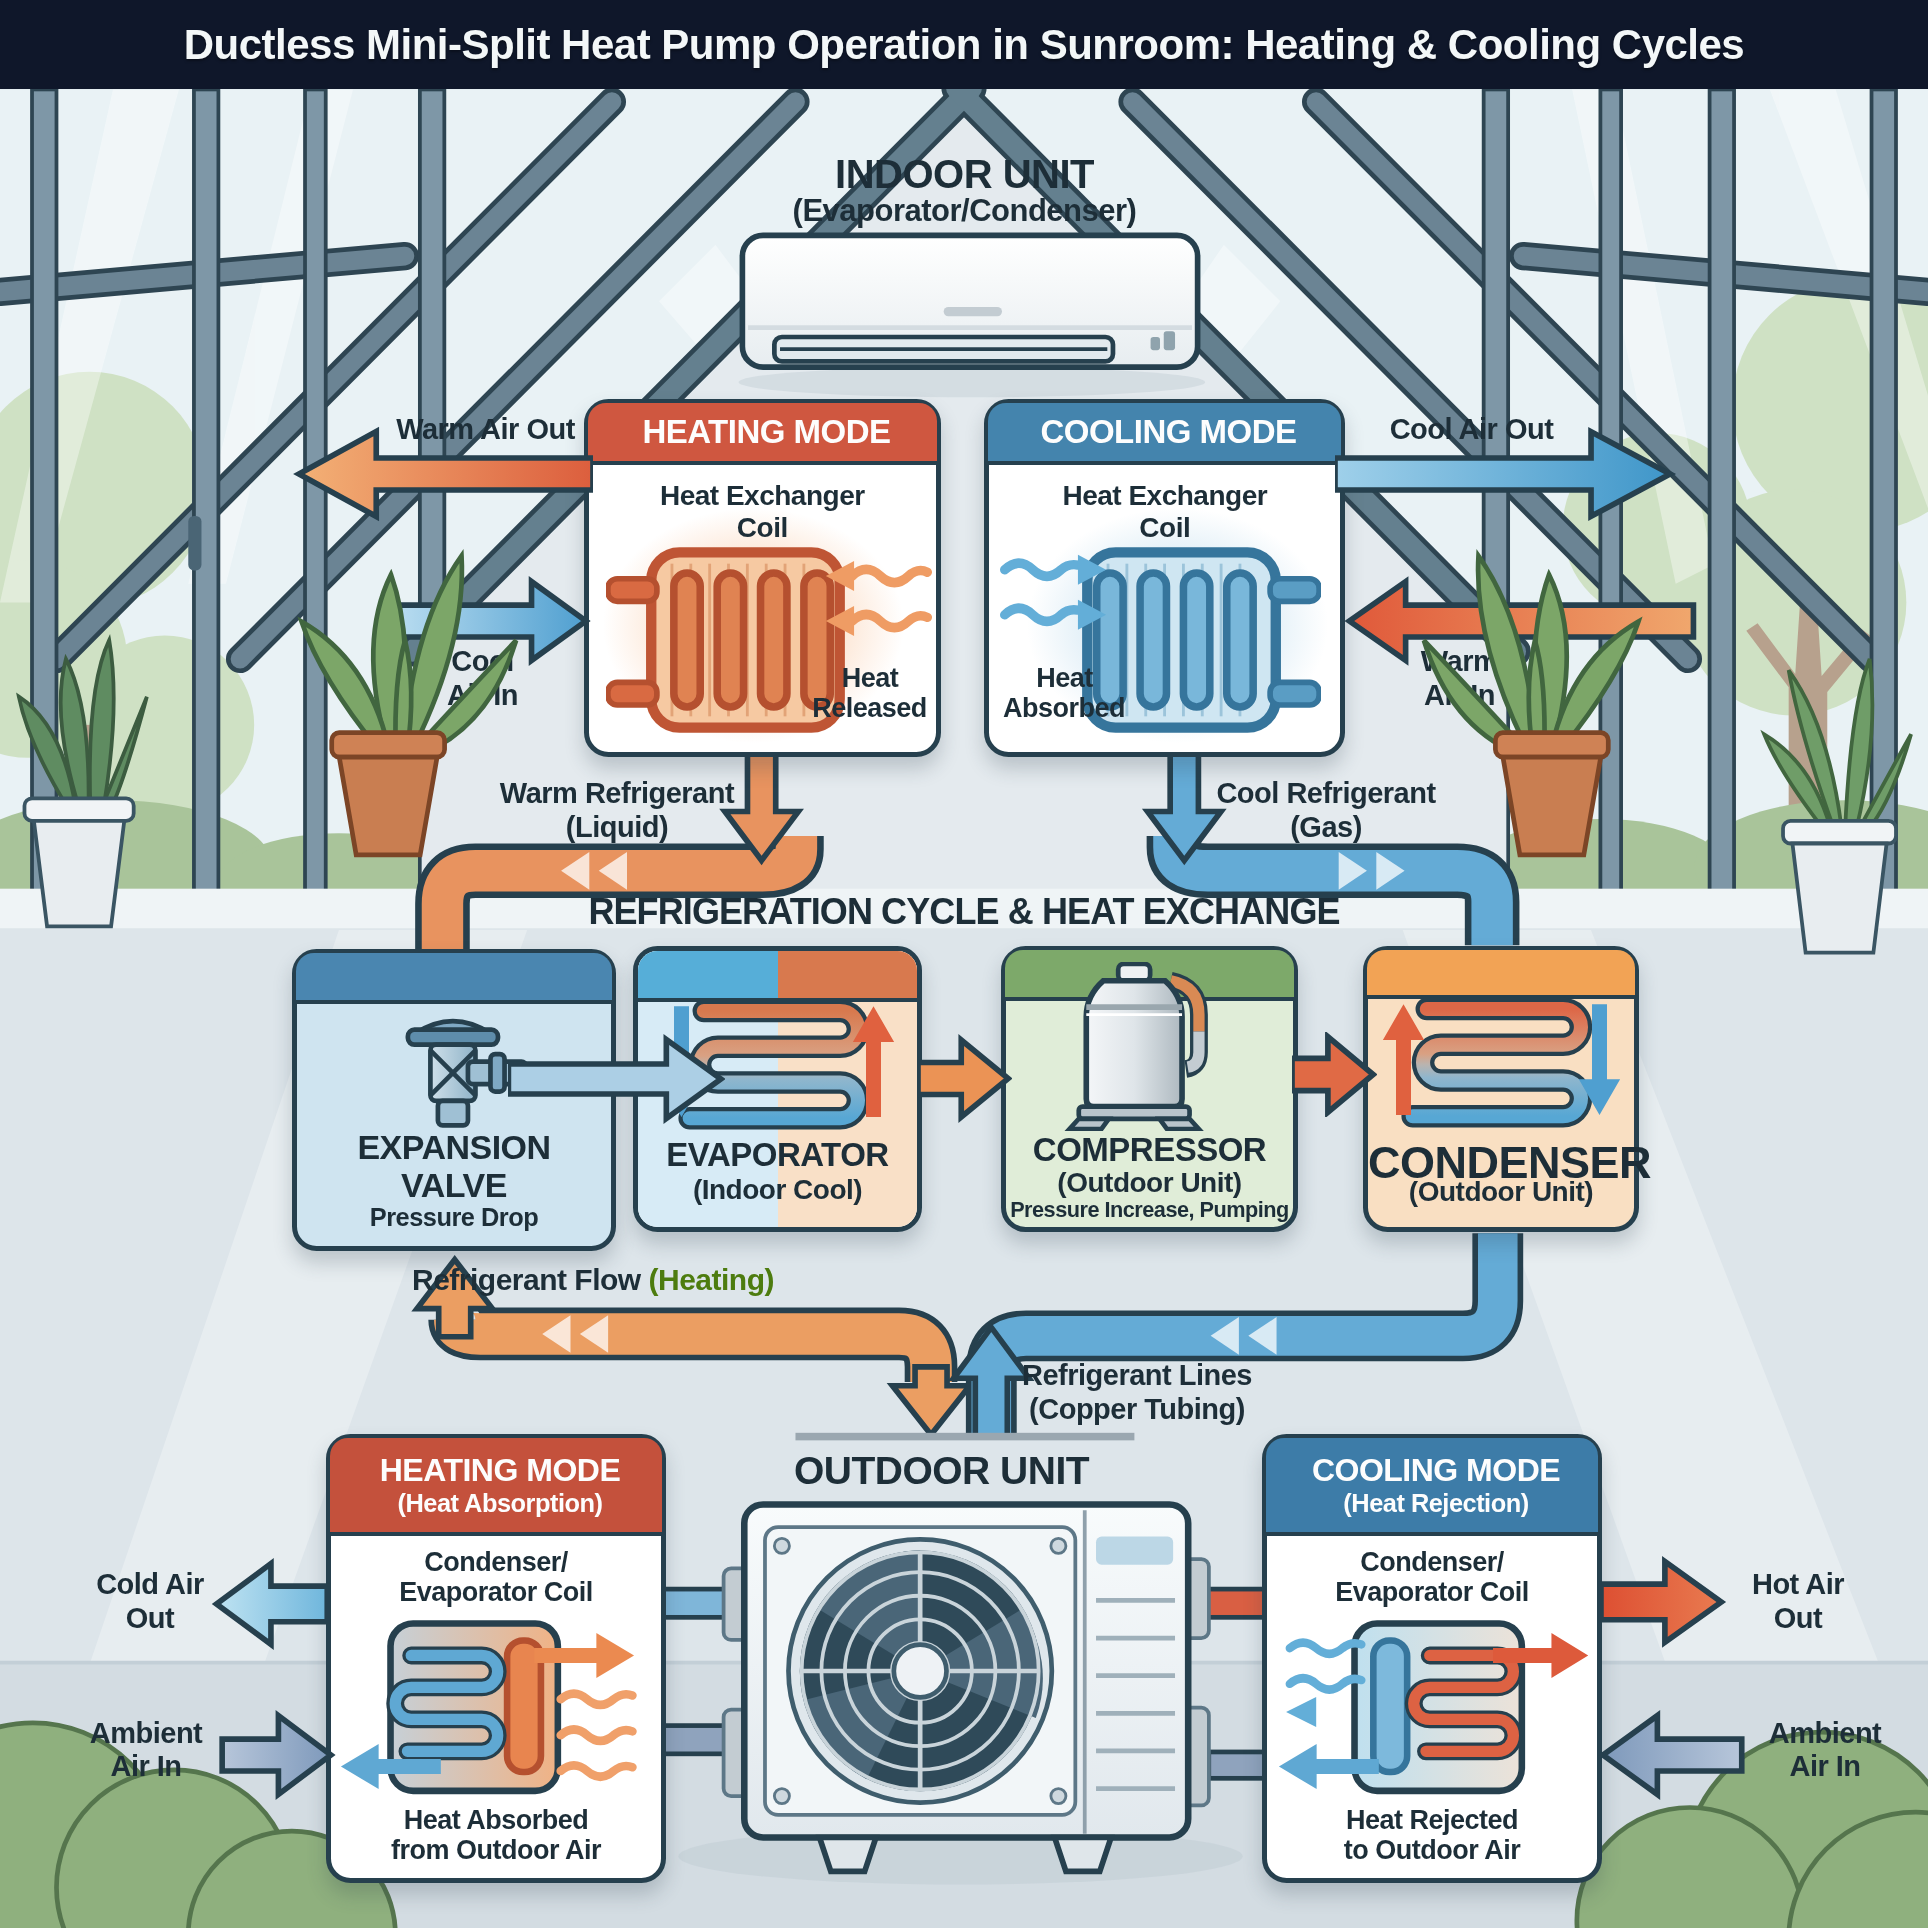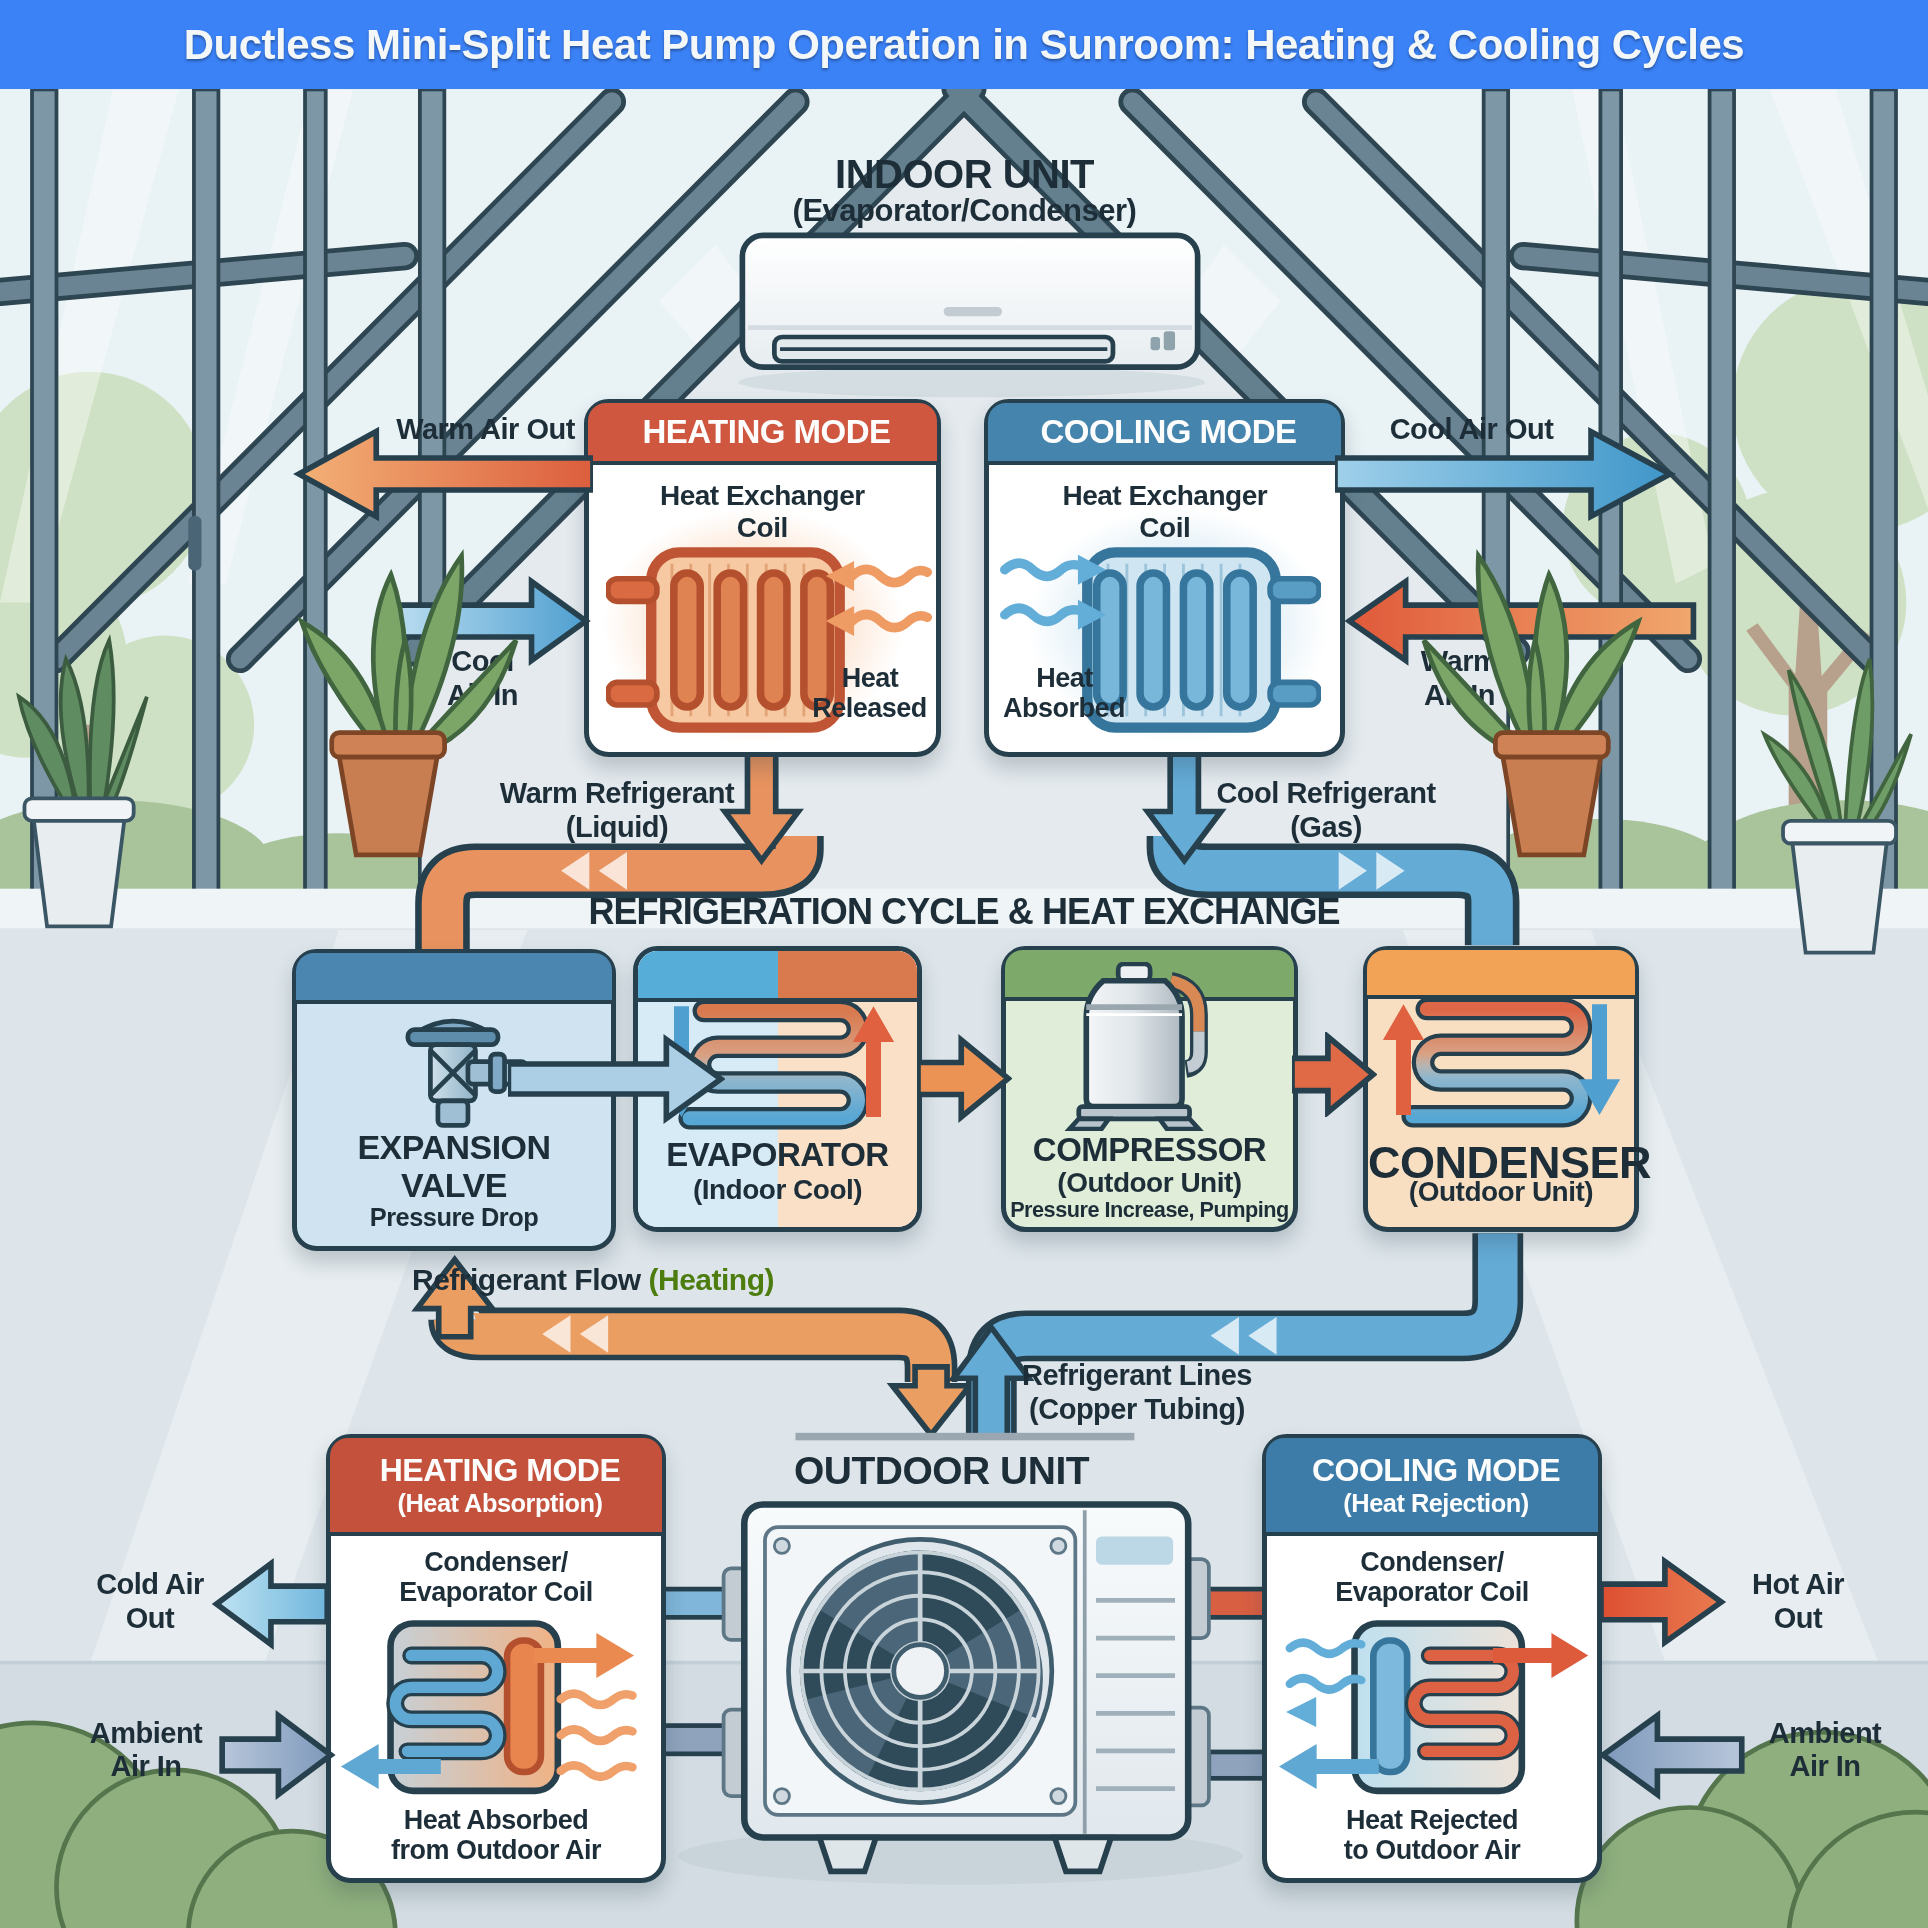--- a/index.html
+++ b/index.html
@@ -172,21 +172,21 @@
   </g>
 
   <rect x="845" y="1522" width="360" height="8" fill="#9aa7b0"></rect>
 
   <rect x="700" y="1688" width="96" height="30" fill="#7fb6d9" stroke="#26404e" stroke-width="5"></rect>
   <rect x="700" y="1833" width="96" height="30" fill="#8fa3bd" stroke="#26404e" stroke-width="5"></rect>
   <rect x="1256" y="1688" width="90" height="30" fill="#d95f43" stroke="#26404e" stroke-width="5"></rect>
   <rect x="1284" y="1861" width="62" height="28" fill="#8fa3bd" stroke="#26404e" stroke-width="5"></rect>
 </svg>
 
-<div class="abs" style="left:0;top:0;width:1928px;height:89px;background:#3b82f6;z-index:4;display:flex;align-items:center;justify-content:center;">
+<div class="abs" style="left:0;top:0;width:1928px;height:89px;background:#0f172a;z-index:4;display:flex;align-items:center;justify-content:center;">
   <div style="color:#f3f7f8;font-weight:bold;font-size:42px;letter-spacing:-0.5px;text-shadow:0 1.9px 2.8px rgba(0,0,0,.35);">Ductless Mini-Split Heat Pump Operation in Sunroom: Heating &amp; Cooling Cycles</div>
 </div>
 
 <div class="t" style="left:682px;top:194px;width:565px;font-size:31px;z-index:3">(Evaporator/Condenser)</div>
 <div class="t" style="left:682px;top:153px;width:565px;font-size:40px;z-index:3">INDOOR UNIT</div>
 
 <svg class="abs" style="left:725px;top:226px;z-index:2" width="490" height="174" viewBox="0 0 520 185">
   <ellipse cx="262" cy="166" rx="248" ry="16" fill="#c6d2d9" opacity="0.55"></ellipse>
   <defs>
         <linearGradient id="acg" x1="0" y1="0" x2="0" y2="1">

